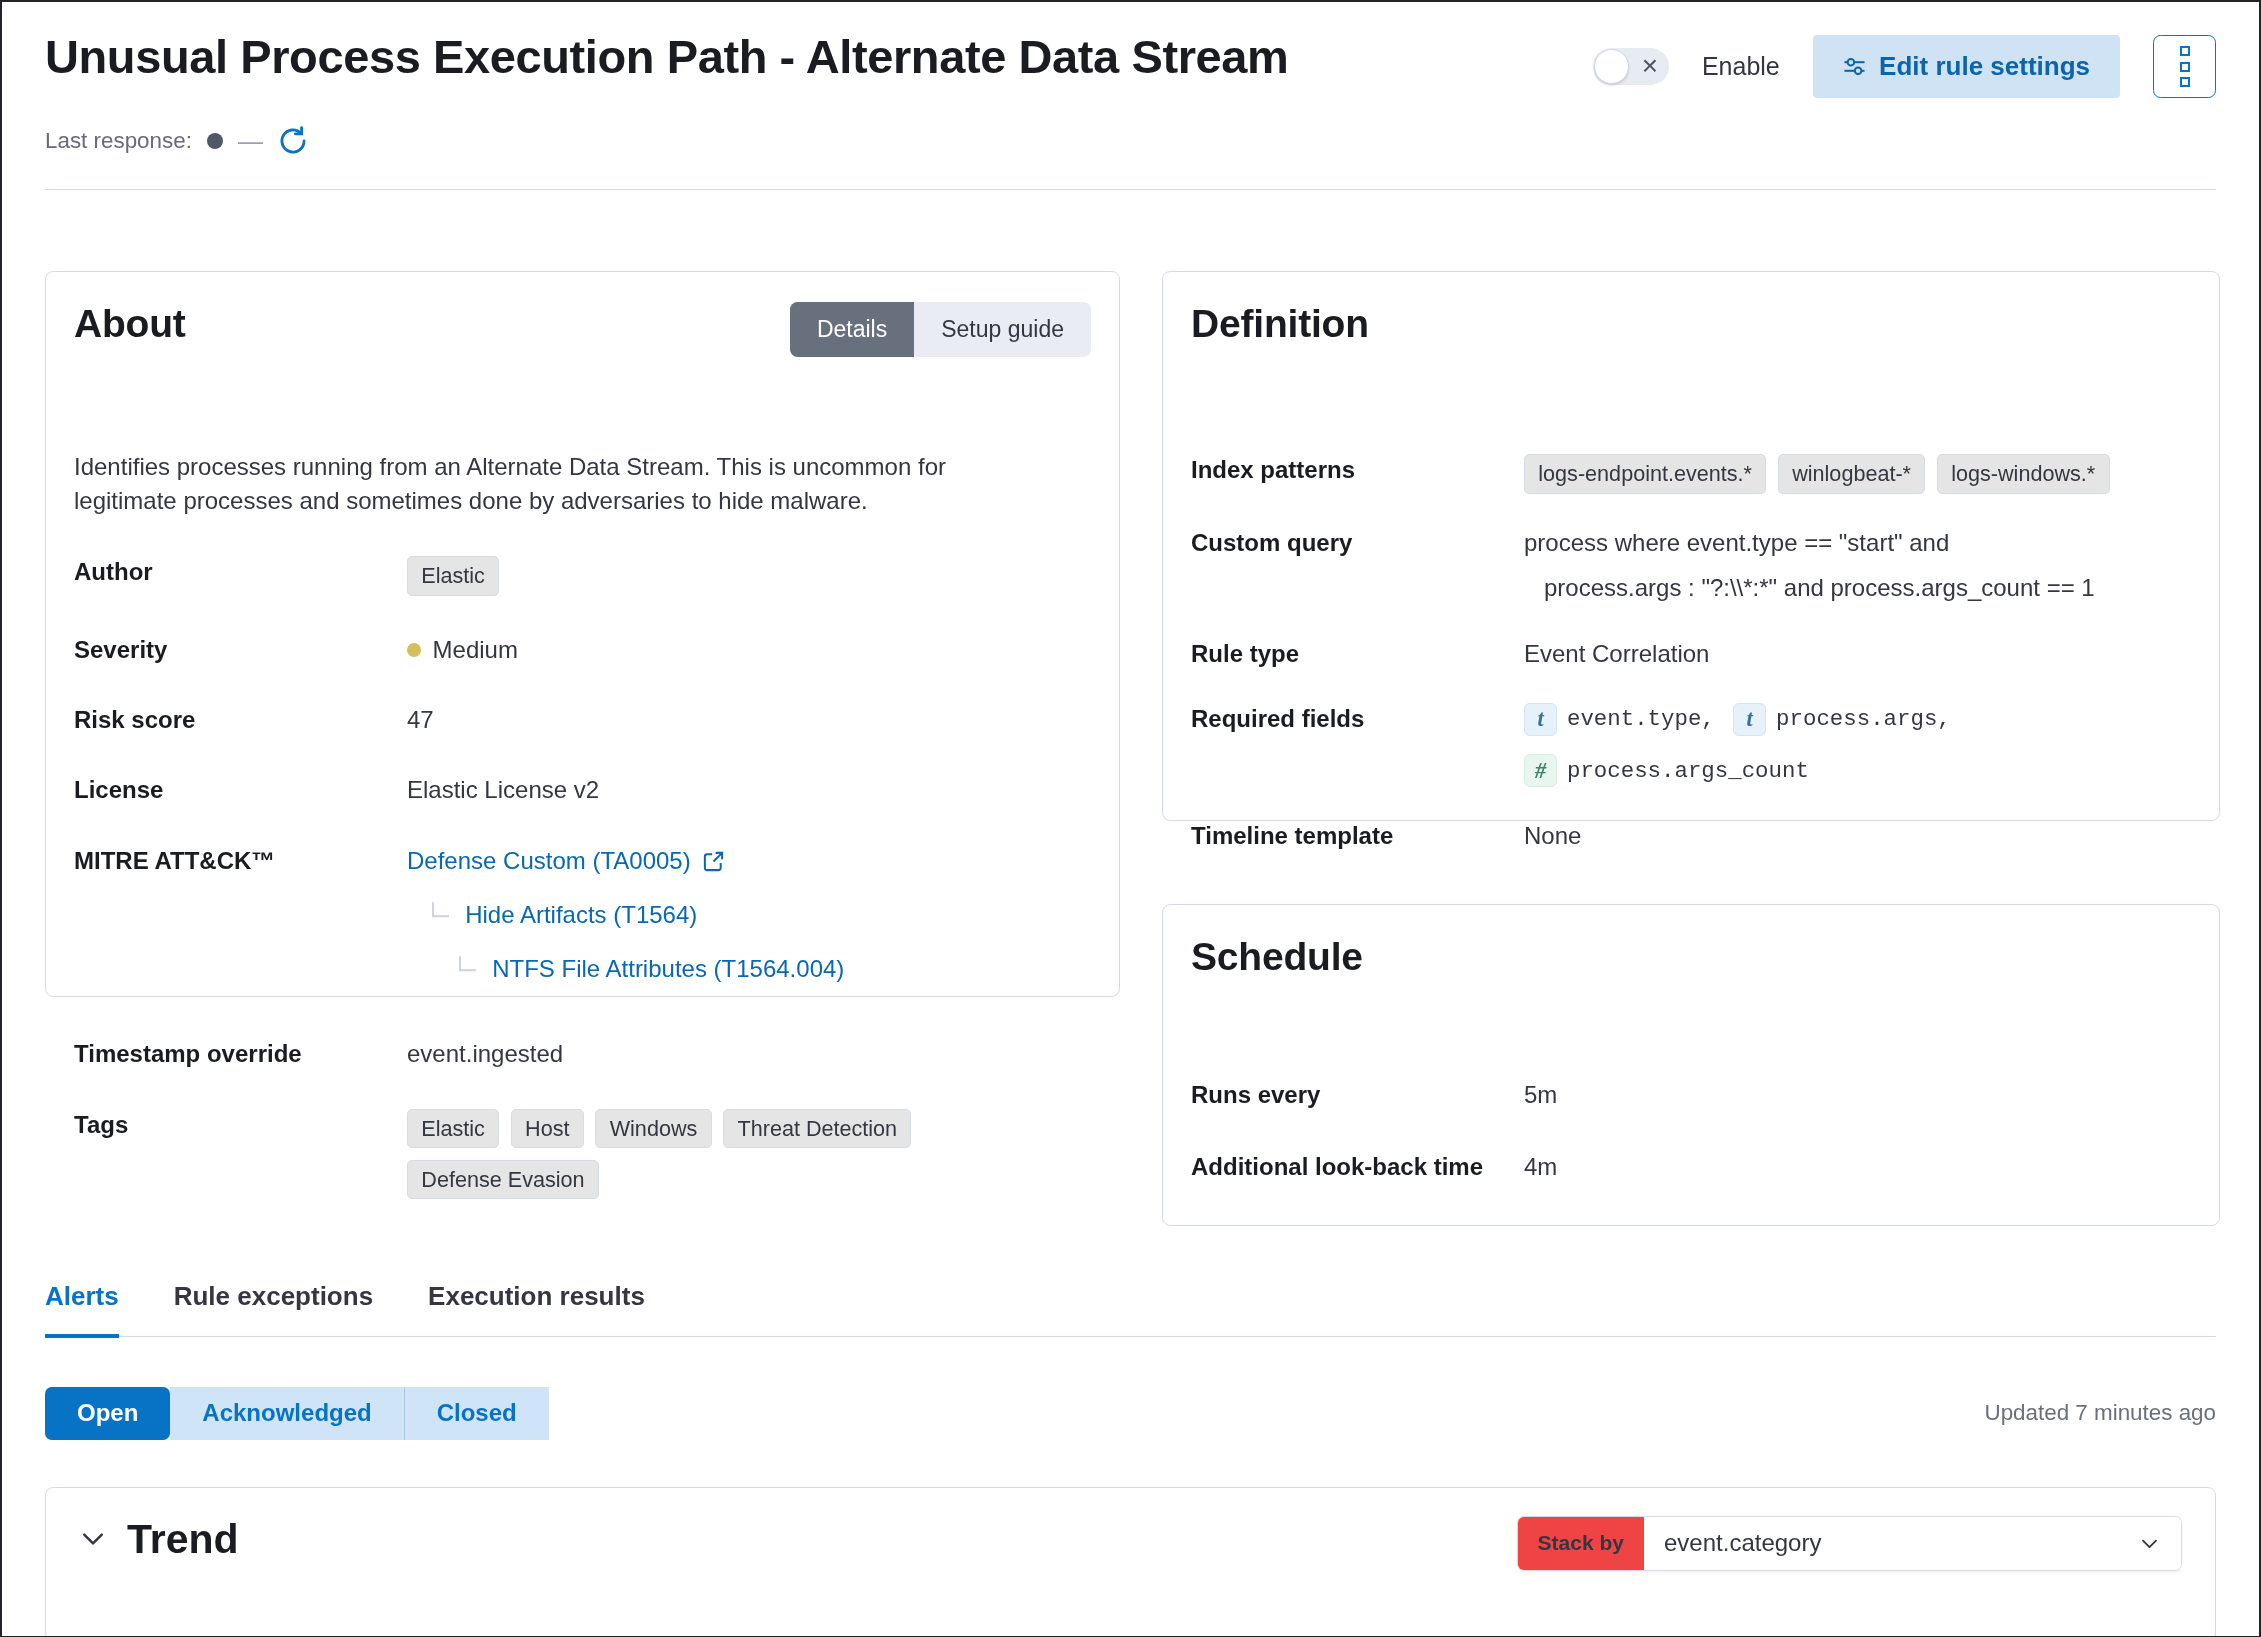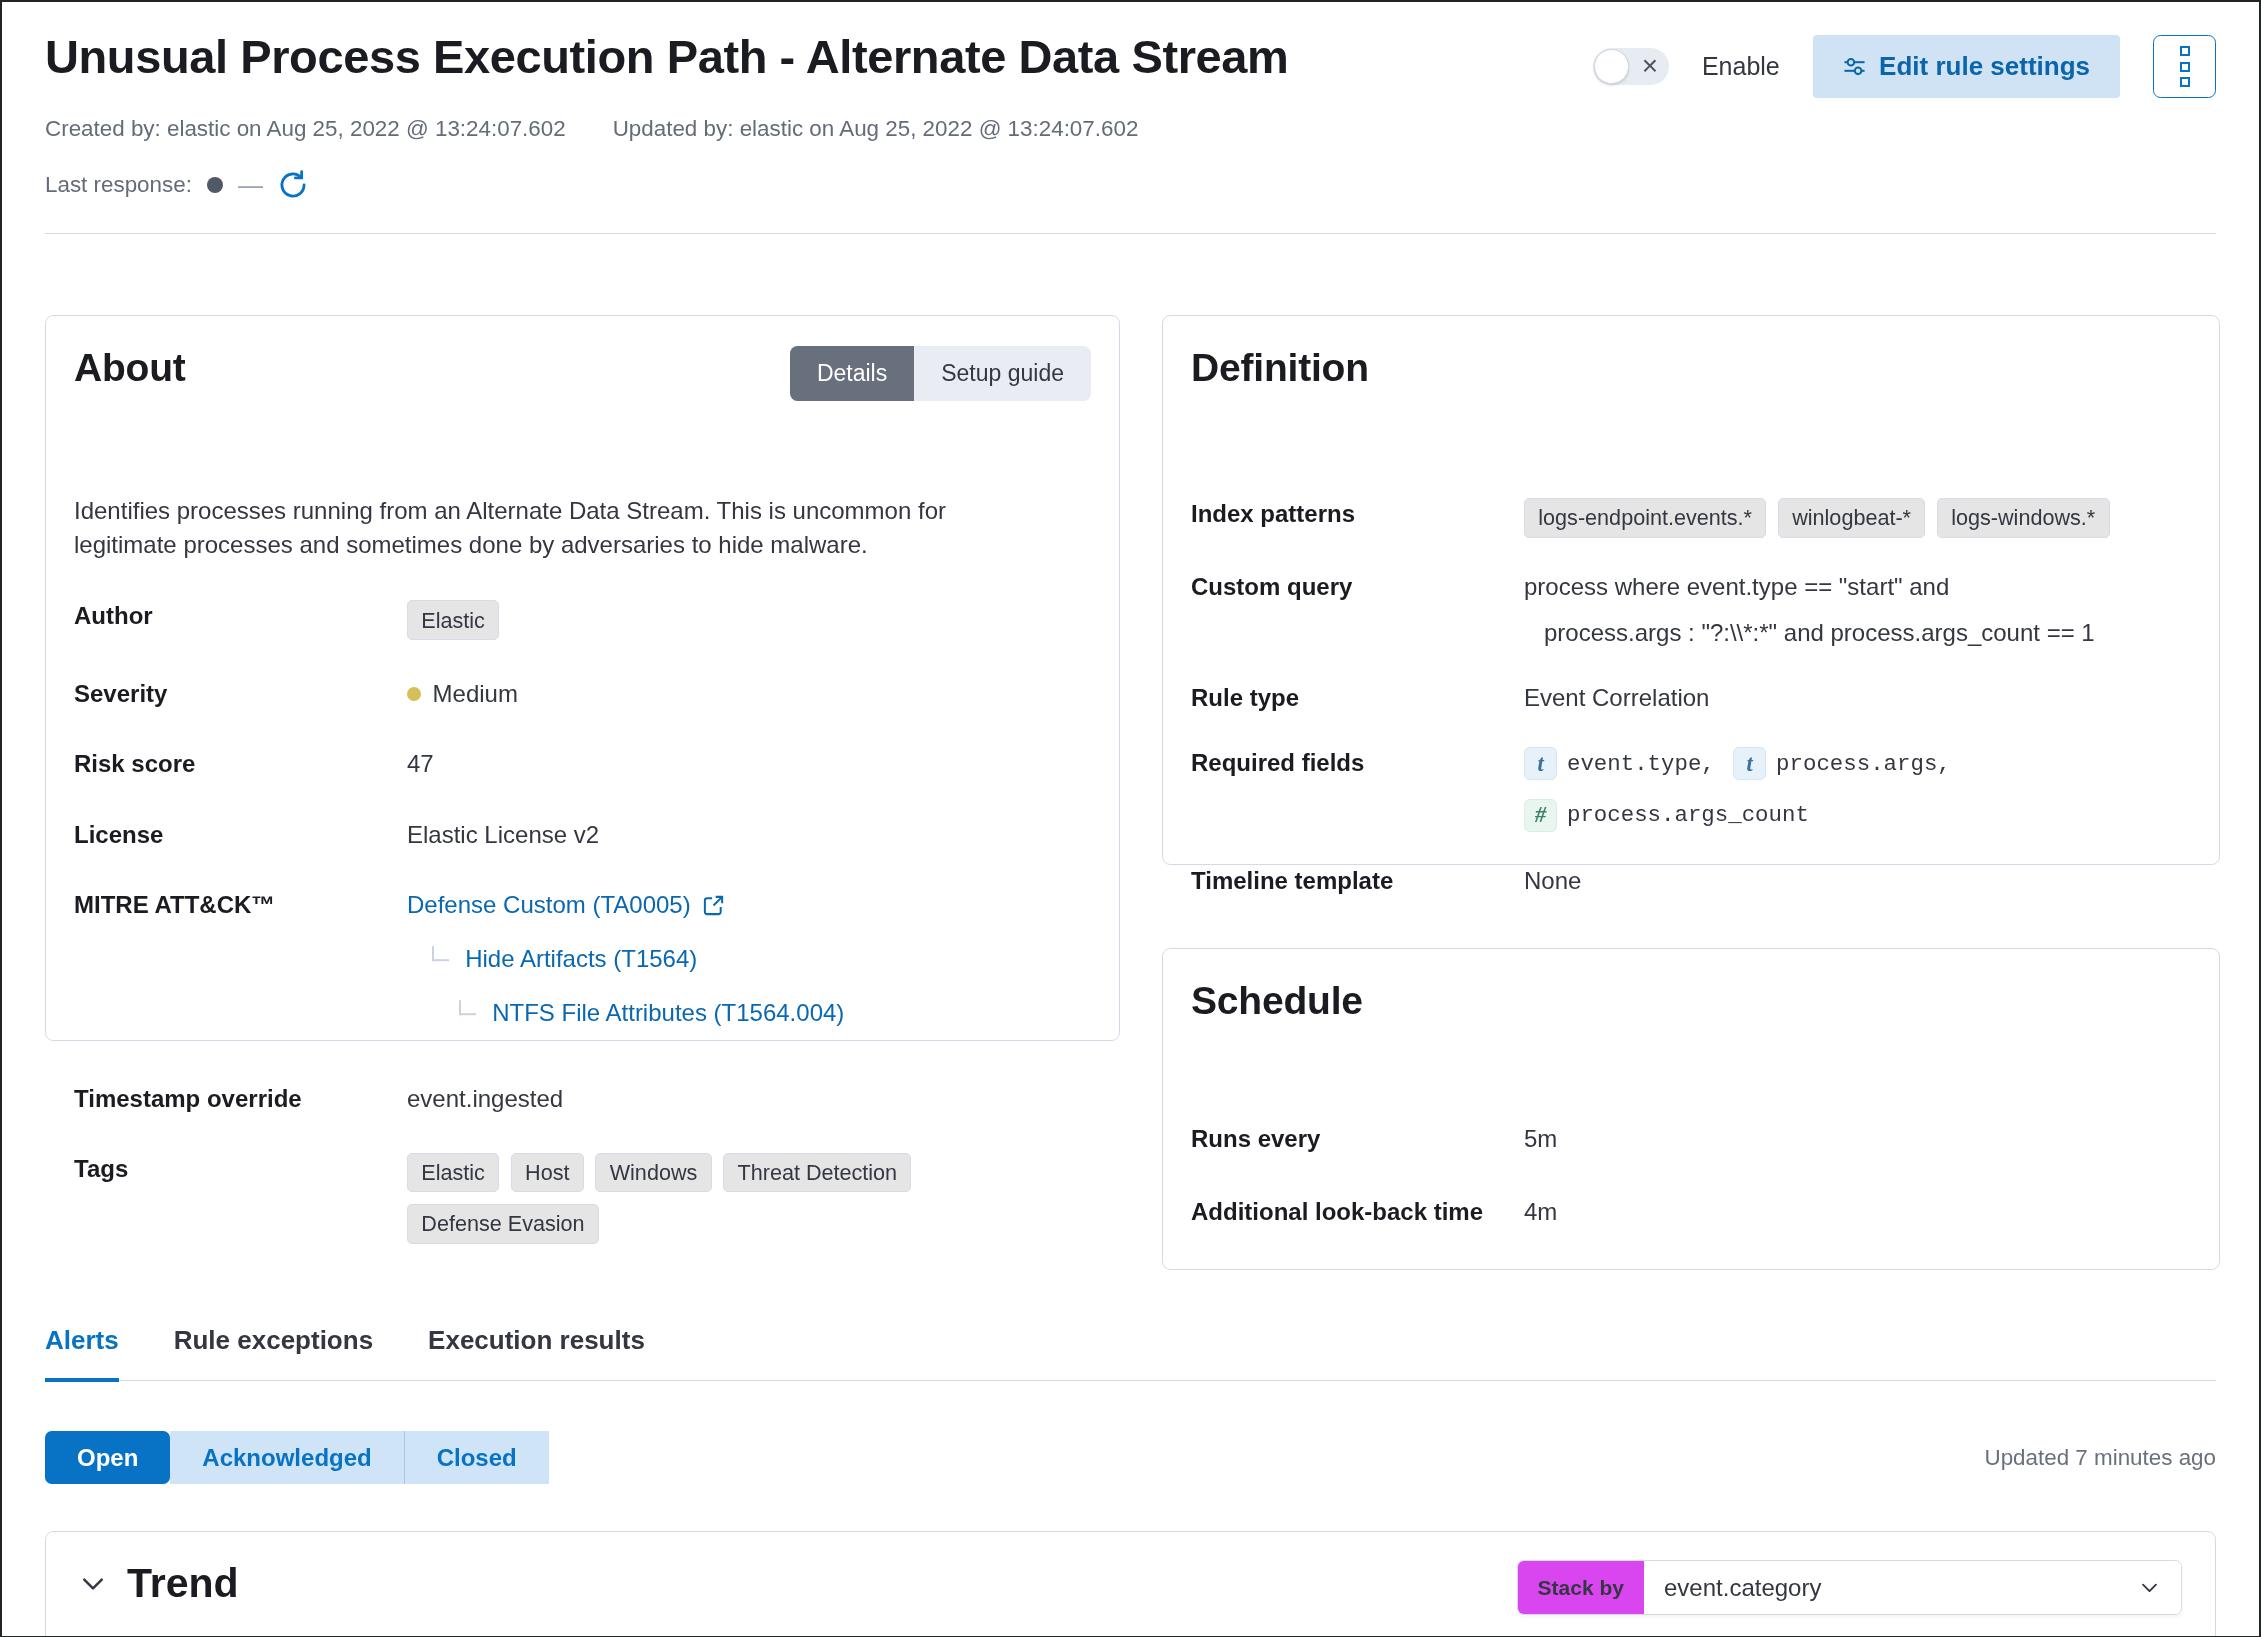--- a/index.html
+++ b/index.html
@@ -81,21 +81,21 @@
   .fbtn.active { background:#0873c4; color:#fff; border-radius:6.7px; }
   .fbtn.closed { border-left:1.7px solid #a9c8e7; }
   .updated { font-size:22.4px; color:#69707d; }
 
   
   .trend-panel { margin-top:47px; height:175px; display:flex; justify-content:space-between; align-items:flex-start; padding:28px 33px 0; }
   .trend-left { display:flex; align-items:center; gap:20px; }
   .trend-left h2 { font-size:41px; margin:0; color:#1a1c21; font-weight:700; }
   .chev-svg { width:28px; height:28px; cursor:pointer; flex:none; }
   .stackby { display:flex; height:55px; border:1.7px solid #d5dbe5; border-radius:6.7px; overflow:hidden; box-shadow:0 1.7px 3.3px rgba(52,55,65,.06); }
-  .stackby-label { background:#d946ef; display:flex; align-items:center; padding:0 20px; font-size:21px; font-weight:700; color:#343741; flex:none; }
+  .stackby-label { background:#ef4444; display:flex; align-items:center; padding:0 20px; font-size:21px; font-weight:700; color:#343741; flex:none; }
   .stackby-select { display:flex; align-items:center; justify-content:space-between; width:537px; padding:0 20px; background:#fff; font-size:24px; color:#343741; cursor:pointer; }
   .sel-chev { width:23px; height:23px; flex:none; }
 </style>
 </head>
 <body>
 
 <div class="frame">
   <div class="page">
 
     <div class="hdr-top">
@@ -120,24 +120,20 @@
         <button class="kebab-btn">
           <span class="kebab">
               <i></i>
               <i></i>
               <i></i>
             </span>
         </button>
       </div>
     </div>
 
-    <div class="meta-row">
-      <span>Created by: elastic on Aug 25, 2022 @ 13:24:07.602</span>
-      <span>Updated by: elastic on Aug 25, 2022 @ 13:24:07.602</span>
-    </div>
 
     <div class="lr-row">
       <span>Last response:</span>
       <span class="status-dot"></span>
       <span class="lr-dash">—</span>
       <svg class="refresh-svg" viewBox="0 0 16 16">
         <g fill="none" stroke="#0873c4" stroke-width="1.5" stroke-linecap="round">
           <path d="M13.9 8a5.9 5.9 0 1 1-1.65-4.1"></path>
           <path d="M12.6 0.9v3.3H9.3"></path>
         </g>

